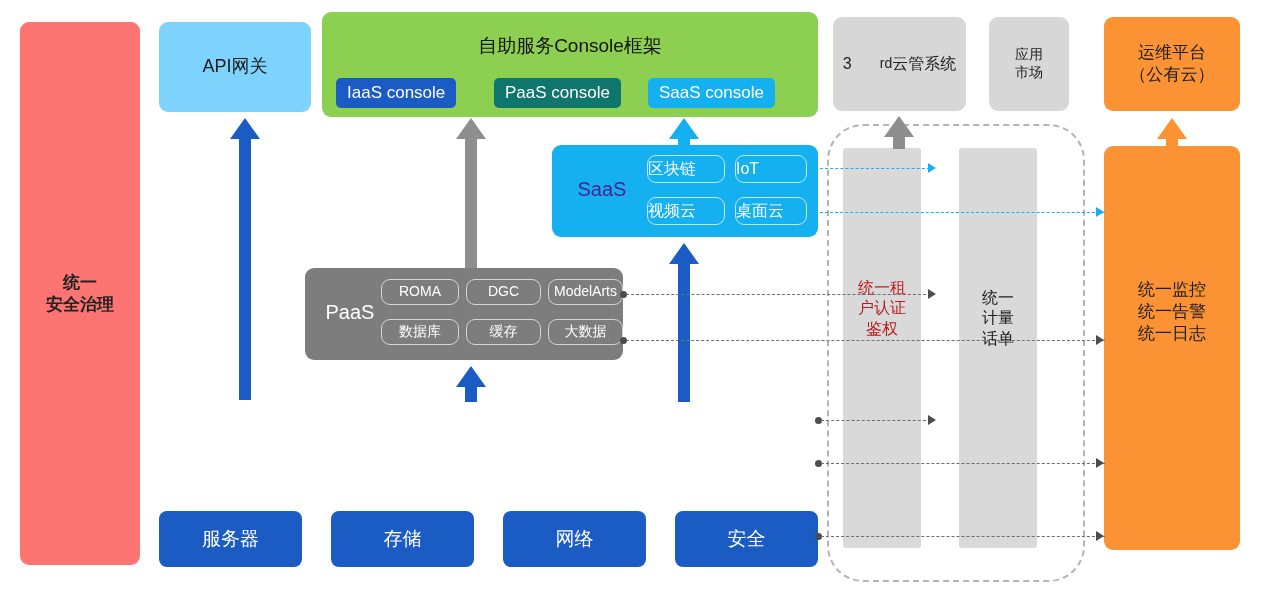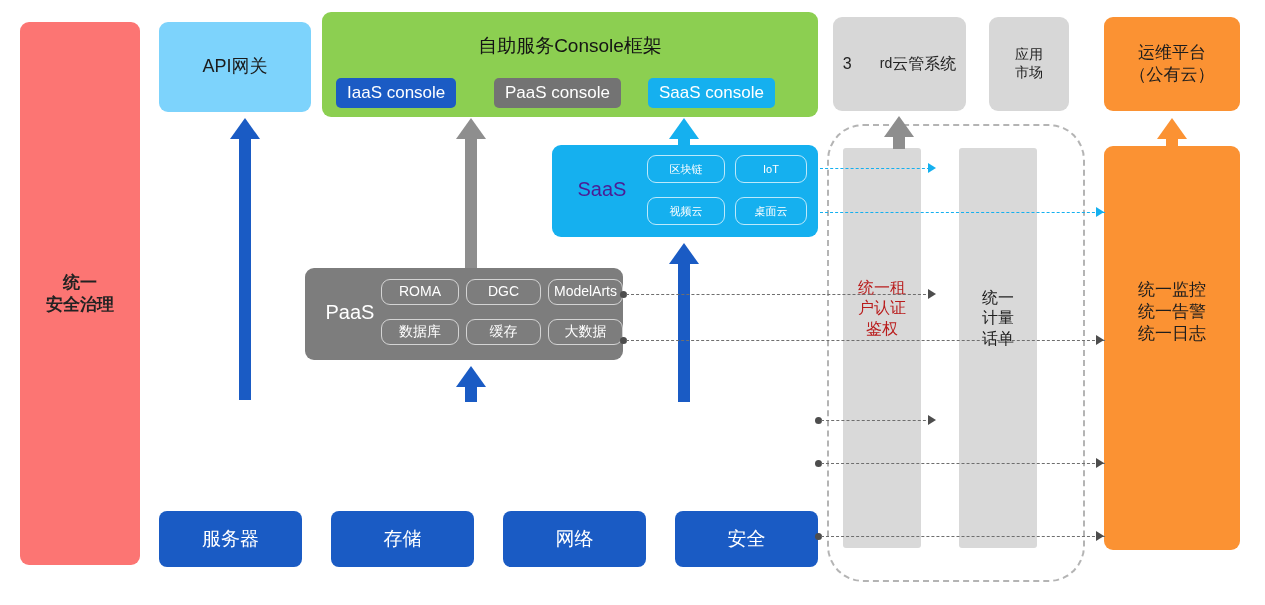--- a/index.html
+++ b/index.html
@@ -69,21 +69,21 @@
     border-radius: 5px;
     display: flex;
     align-items: center;
     justify-content: center;
     color: #ffffff;
     font-size: 17px;
     box-sizing: border-box;
     padding: 0 11px;
   }
   #chip-iaas { left: 14px;  background: #1b5bc4; }
-  #chip-paas { left: 172px; background: #737373; }
+  #chip-paas { left: 172px; background: #0f766e; }
   #chip-saas { left: 326px; background: #15b0ef; }
 
   
   #third-party {
     left: 833px; top: 17px; width: 133px; height: 94px;
     background: #d7d7d7; border-radius: 9px;
     color: #232323; font-size: 16px;
   }
   #third-party sup { font-size: 14px; vertical-align: super; padding-left: 28px; }
   #app-market {
@@ -137,22 +137,22 @@
   }
   #saas-label {
     position: absolute; left: 10px; top: 32px; width: 80px;
     color: #4c1d95; font-size: 20px; text-align: center;
   }
   .saas-chip {
     position: absolute;
     border: 1.6px solid #bce9fb;
     border-radius: 9px;
     color: #ffffff;
-    font-size: 11px;
-    display: flex; align-items: center; justify-content: center;
+    font-size: 16px;
+    display: flex; align-items: center; justify-content: flex-start;
     height: 28px; box-sizing: border-box;
   }
   #saas-chip-0 { left: 95px;  top: 10px; width: 78px; }
   #saas-chip-1 { left: 183px; top: 10px; width: 72px; }
   #saas-chip-2 { left: 95px;  top: 52px; width: 78px; }
   #saas-chip-3 { left: 183px; top: 52px; width: 72px; }
 
   
   #paas-block {
     left: 305px; top: 268px; width: 318px; height: 92px;

